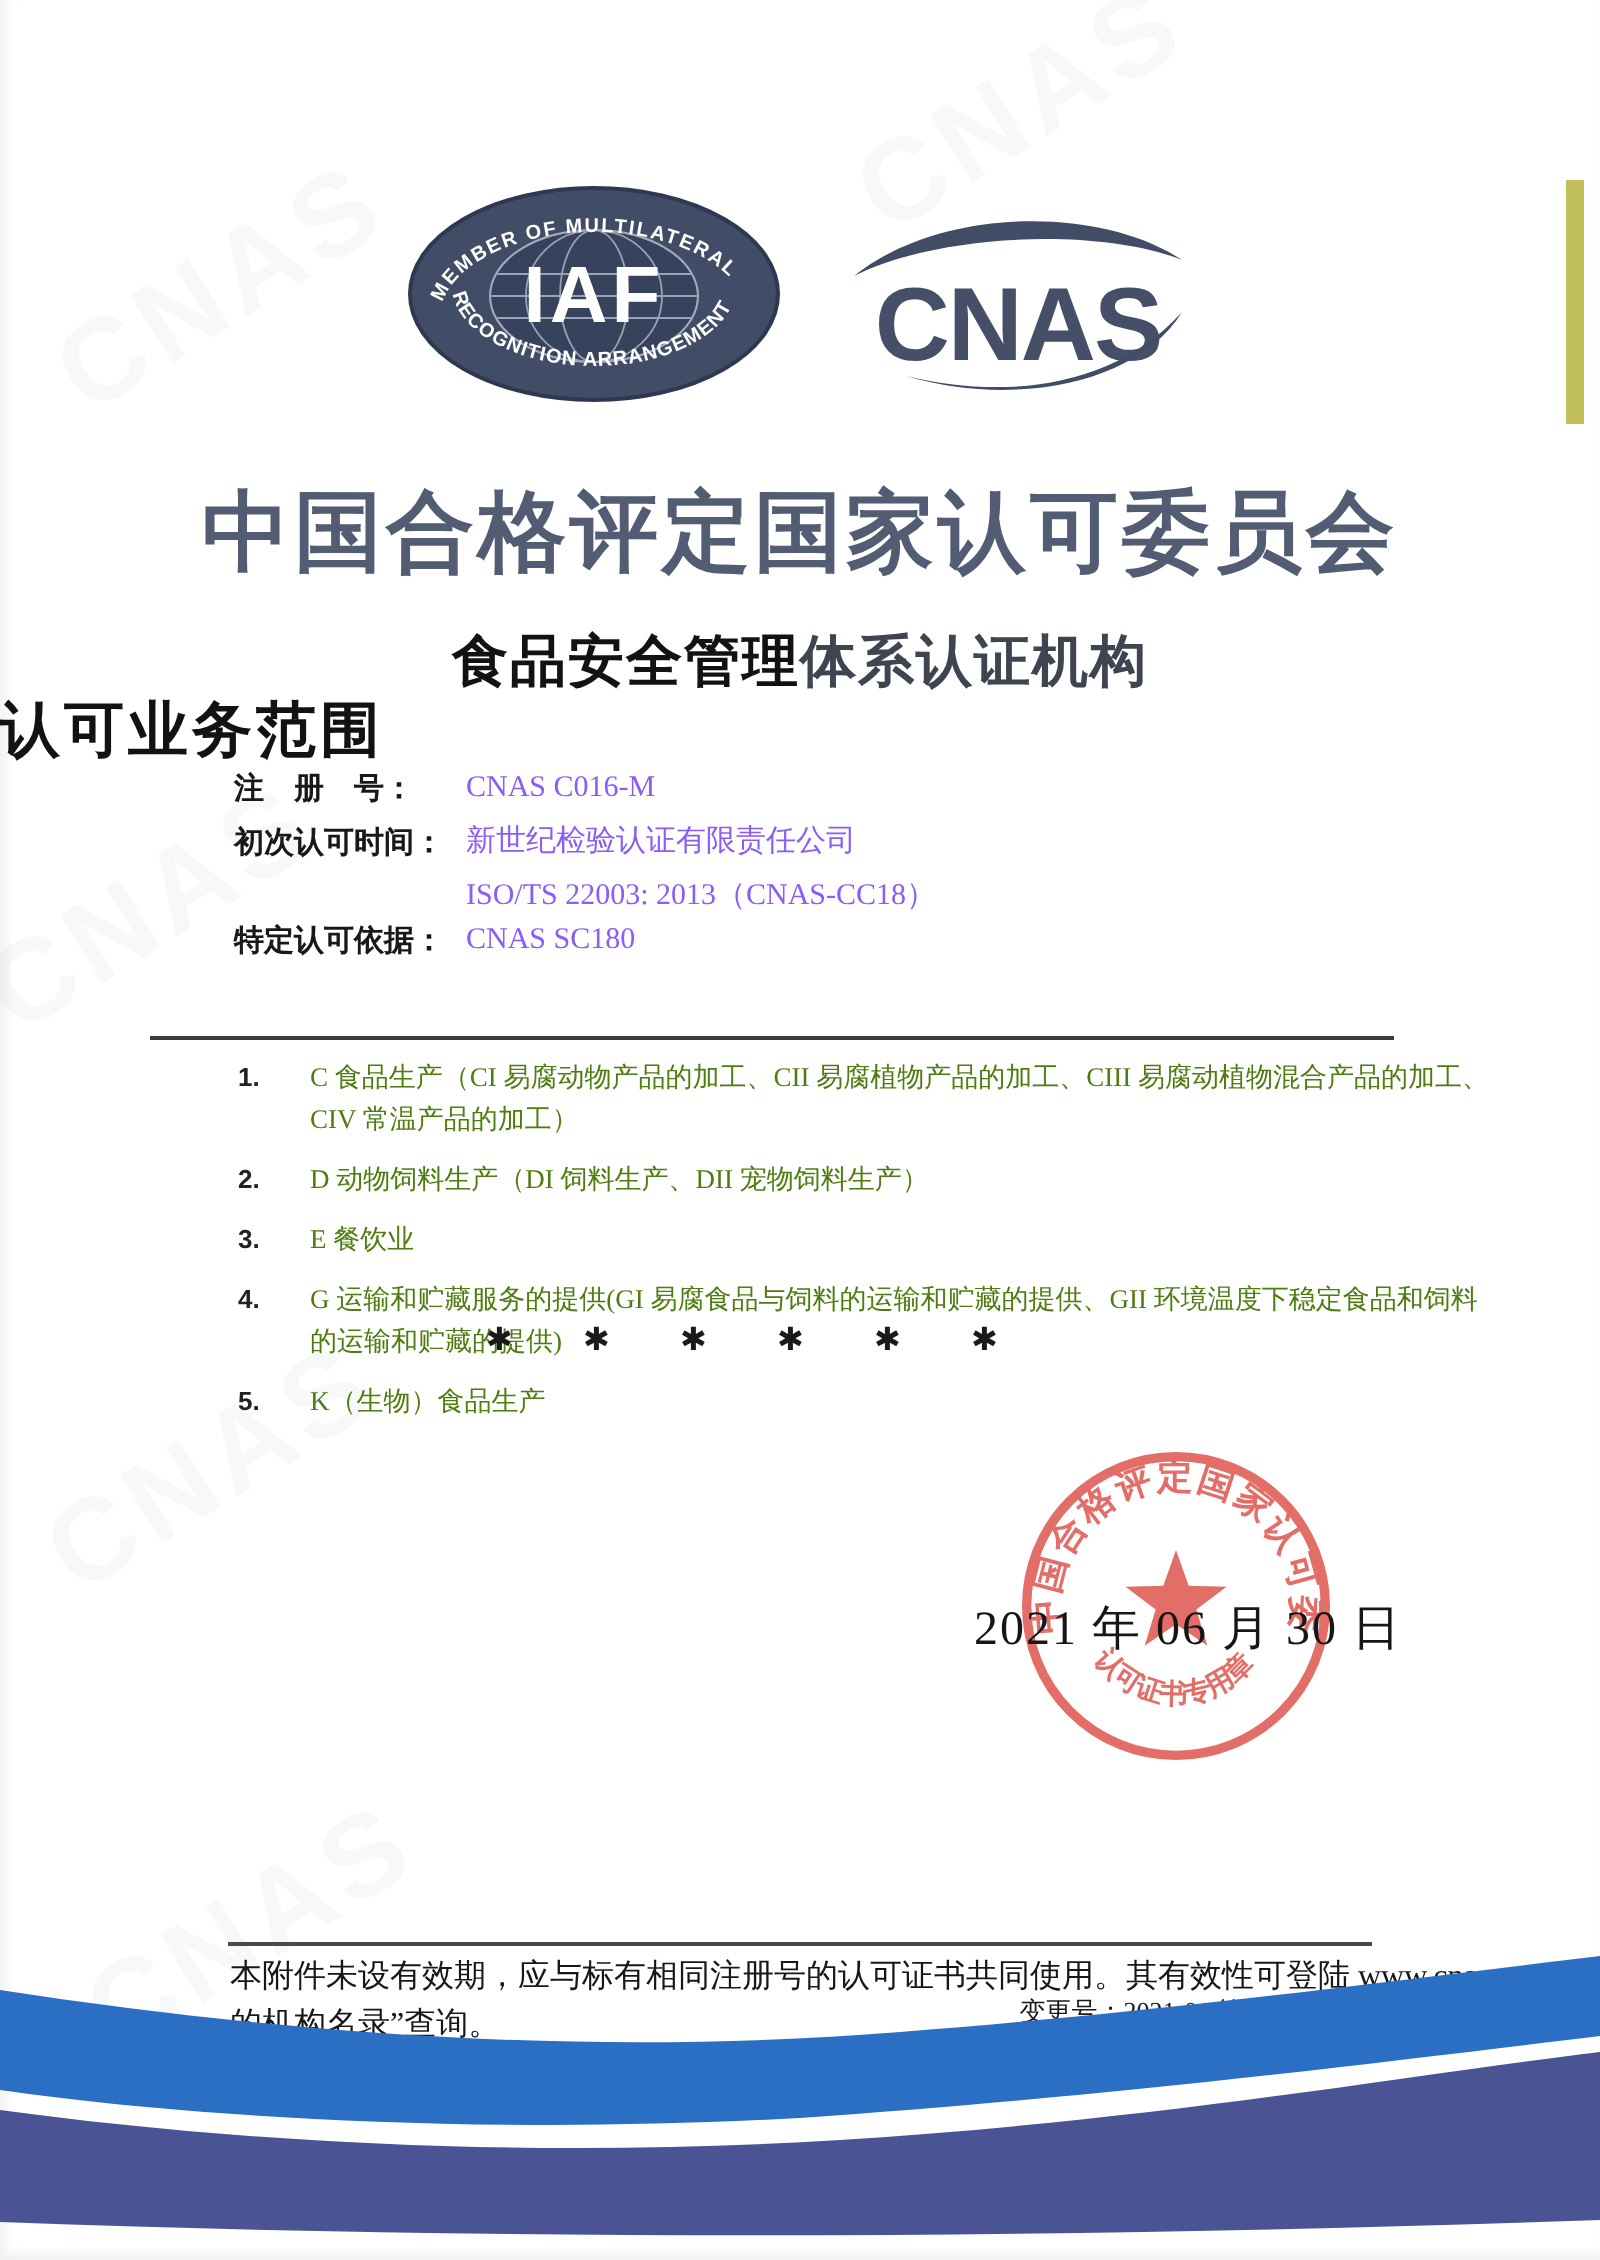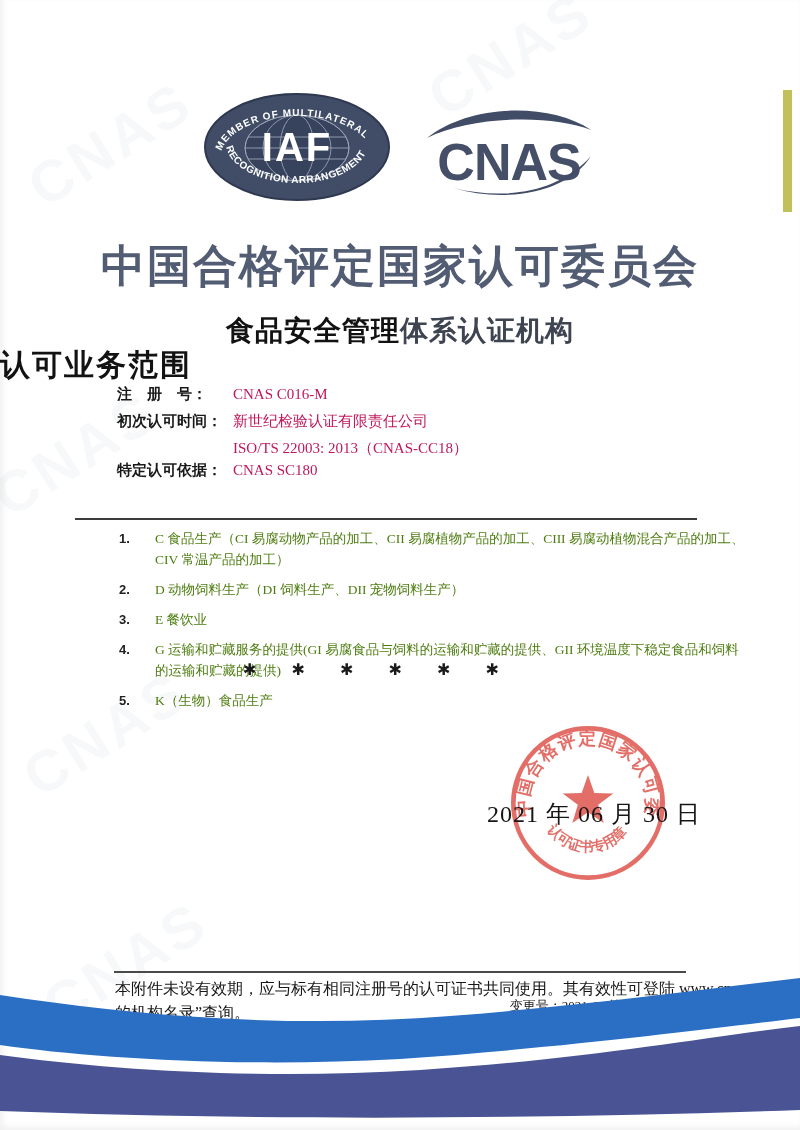--- a/index.html
+++ b/index.html
@@ -30,21 +30,21 @@
   .subtitle1 .p1{color:#121212;}
   .subtitle1 .p2{color:#3e4450;}
   .subtitle2{
     position:absolute;top:345px;left:0;width:100%;text-align:left;
     font-family:"Liberation Sans","DejaVu Sans",sans-serif;font-weight:bold;
     font-size:30px;letter-spacing:2px;color:#121212;
   }
   .fields{position:absolute;left:117px;top:385px;width:648px;}
   .frow{display:flex;align-items:flex-end;margin-bottom:8px;}
   .flabel{width:116px;flex:0 0 116px;font-weight:bold;font-size:15px;color:#181818;white-space:nowrap;}
-  .fvalue{font-size:15px;color:#be185d;line-height:1.25;}
+  .fvalue{font-size:15px;color:#8b5cf6;line-height:1.25;}
   .fvalue .v2{margin-top:3px;}
   .rule{position:absolute;left:75px;top:518px;width:622px;height:2px;background:#3c3c3c;}
   .scope{position:absolute;left:119px;top:529px;width:628px;}
   .sitem{display:flex;margin-bottom:9px;}
   .snum{width:36px;flex:0 0 36px;font-family:"Liberation Sans","DejaVu Sans",sans-serif;font-size:13px;font-weight:bold;color:#222;padding-top:2px;}
   .stext{font-size:13.5px;line-height:1.55;color:#4d7c0f;}
   .stars{
     position:absolute;left:243px;top:660px;font-family:"DejaVu Sans",sans-serif;
     font-size:16px;color:#1a1a1a;word-spacing:30px;letter-spacing:0;
   }

